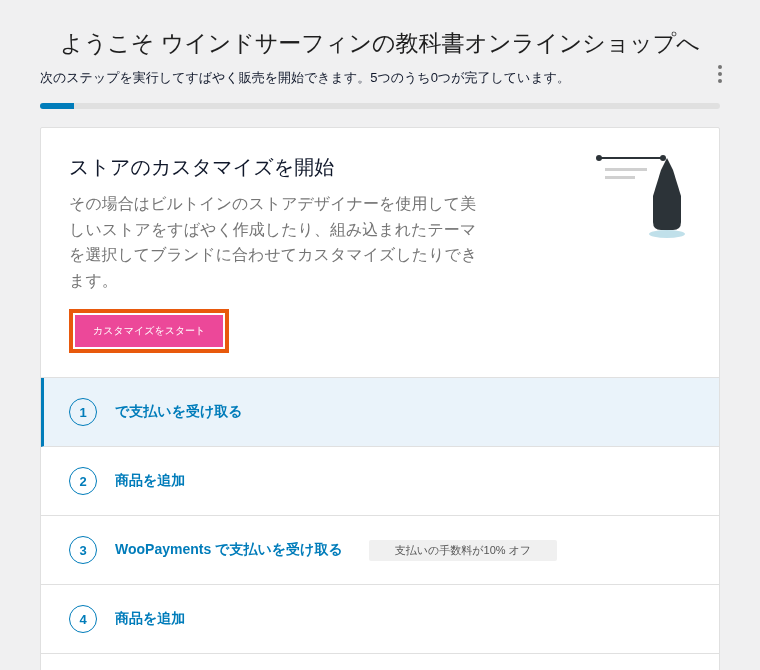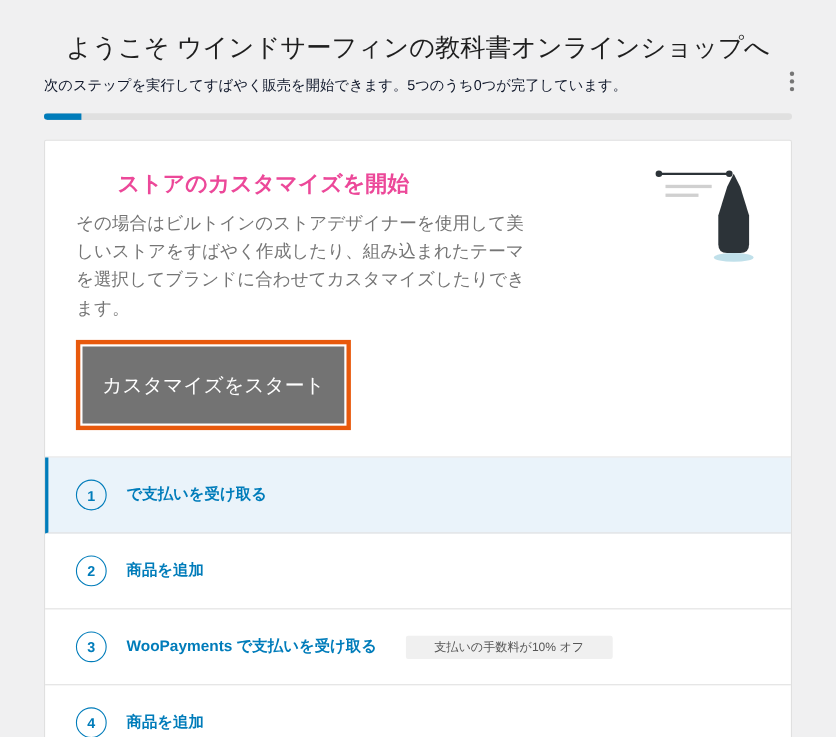--- a/index.html
+++ b/index.html
@@ -61,43 +61,42 @@
   margin: 0 40px;
   border: 1px solid #e0e0e0;
   border-radius: 2px;
 }
 .card-top {
   padding: 26px 28px 24px 28px;
   position: relative;
 }
 .card-title {
   font-size: 20px;
-  font-weight: 700;
-  color: #ec4899;
+  font-weight: 400;
+  color: #0f172a;
   margin-bottom: 10px;
-  margin-left: 38px;
 }
 .card-desc {
   font-size: 16px;
   color: #757575;
   line-height: 1.6;
   max-width: 420px;
   margin-bottom: 16px;
 }
 .btn-highlight {
   display: inline-block;
   border: 4px solid #e8590c;
   padding: 2px;
 }
 .btn-primary {
-  background: #737373;
+  background: #ec4899;
   color: #fff;
   border: none;
-  padding: 23px 18px;
-  font-size: 18px;
+  padding: 9px 18px;
+  font-size: 10px;
   cursor: pointer;
   font-family: inherit;
 }
 .illustration {
   position: absolute;
   right: 28px;
   top: 22px;
 }
 .step-list {
   border-top: 1px solid #e0e0e0;

